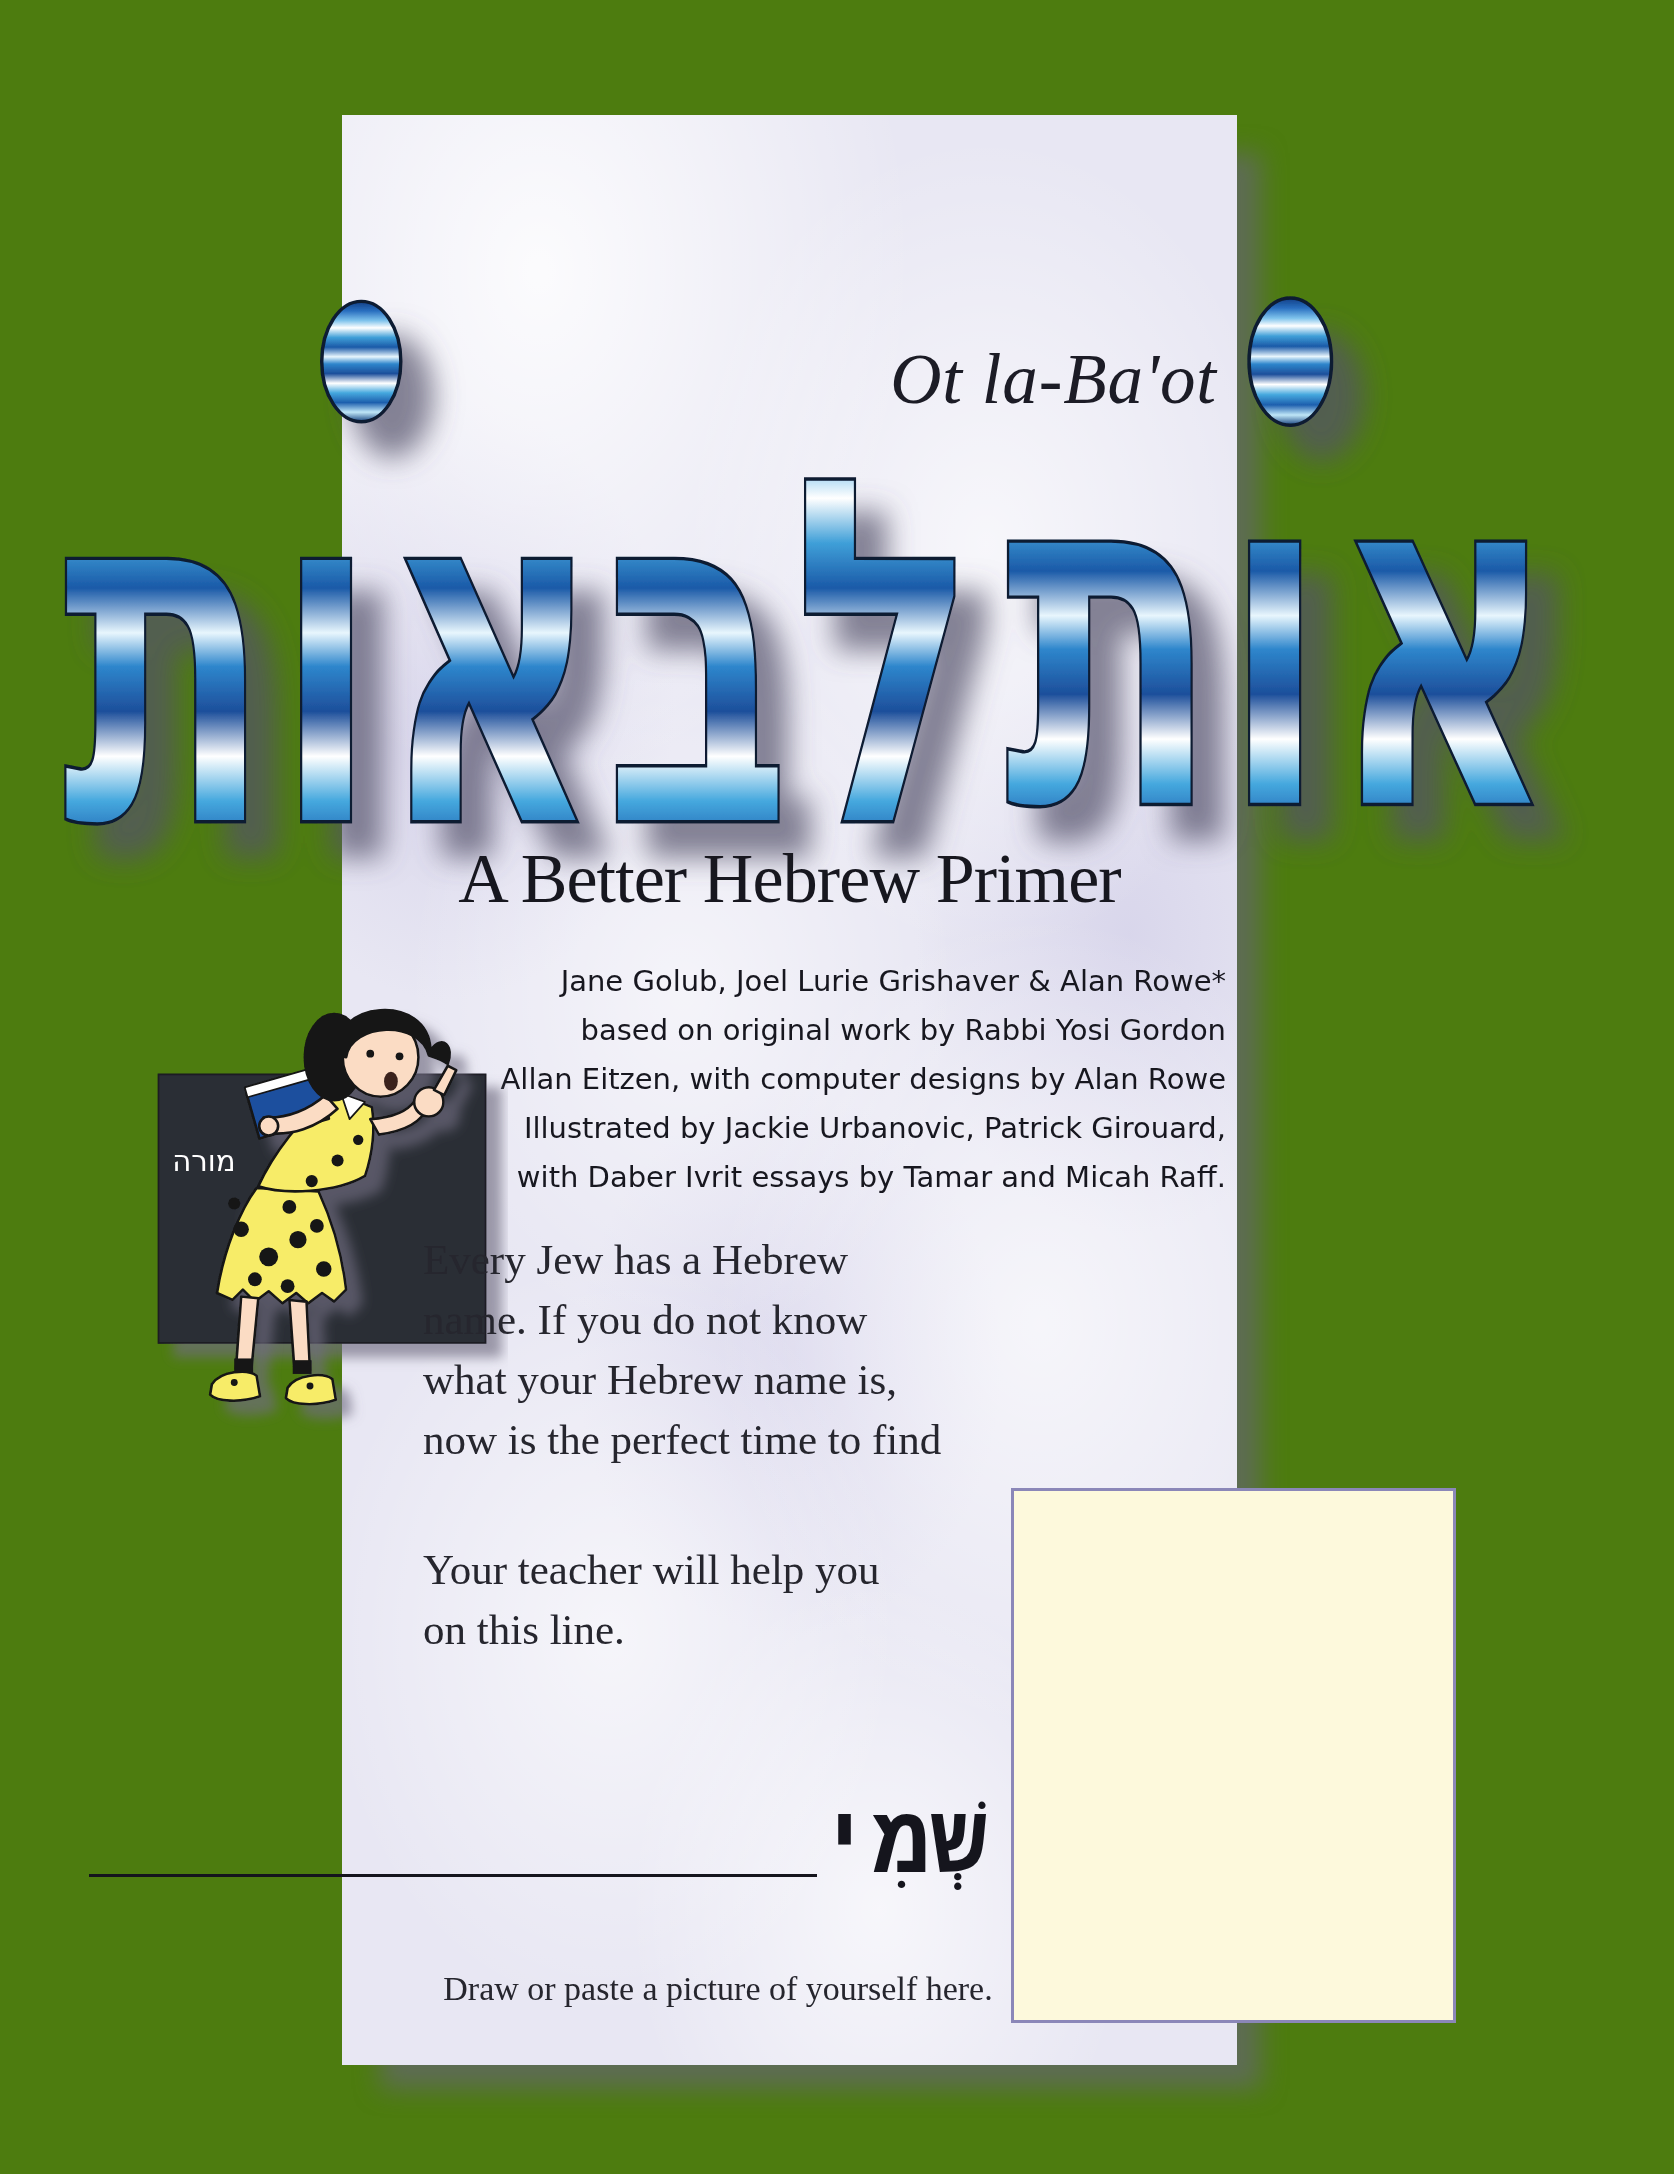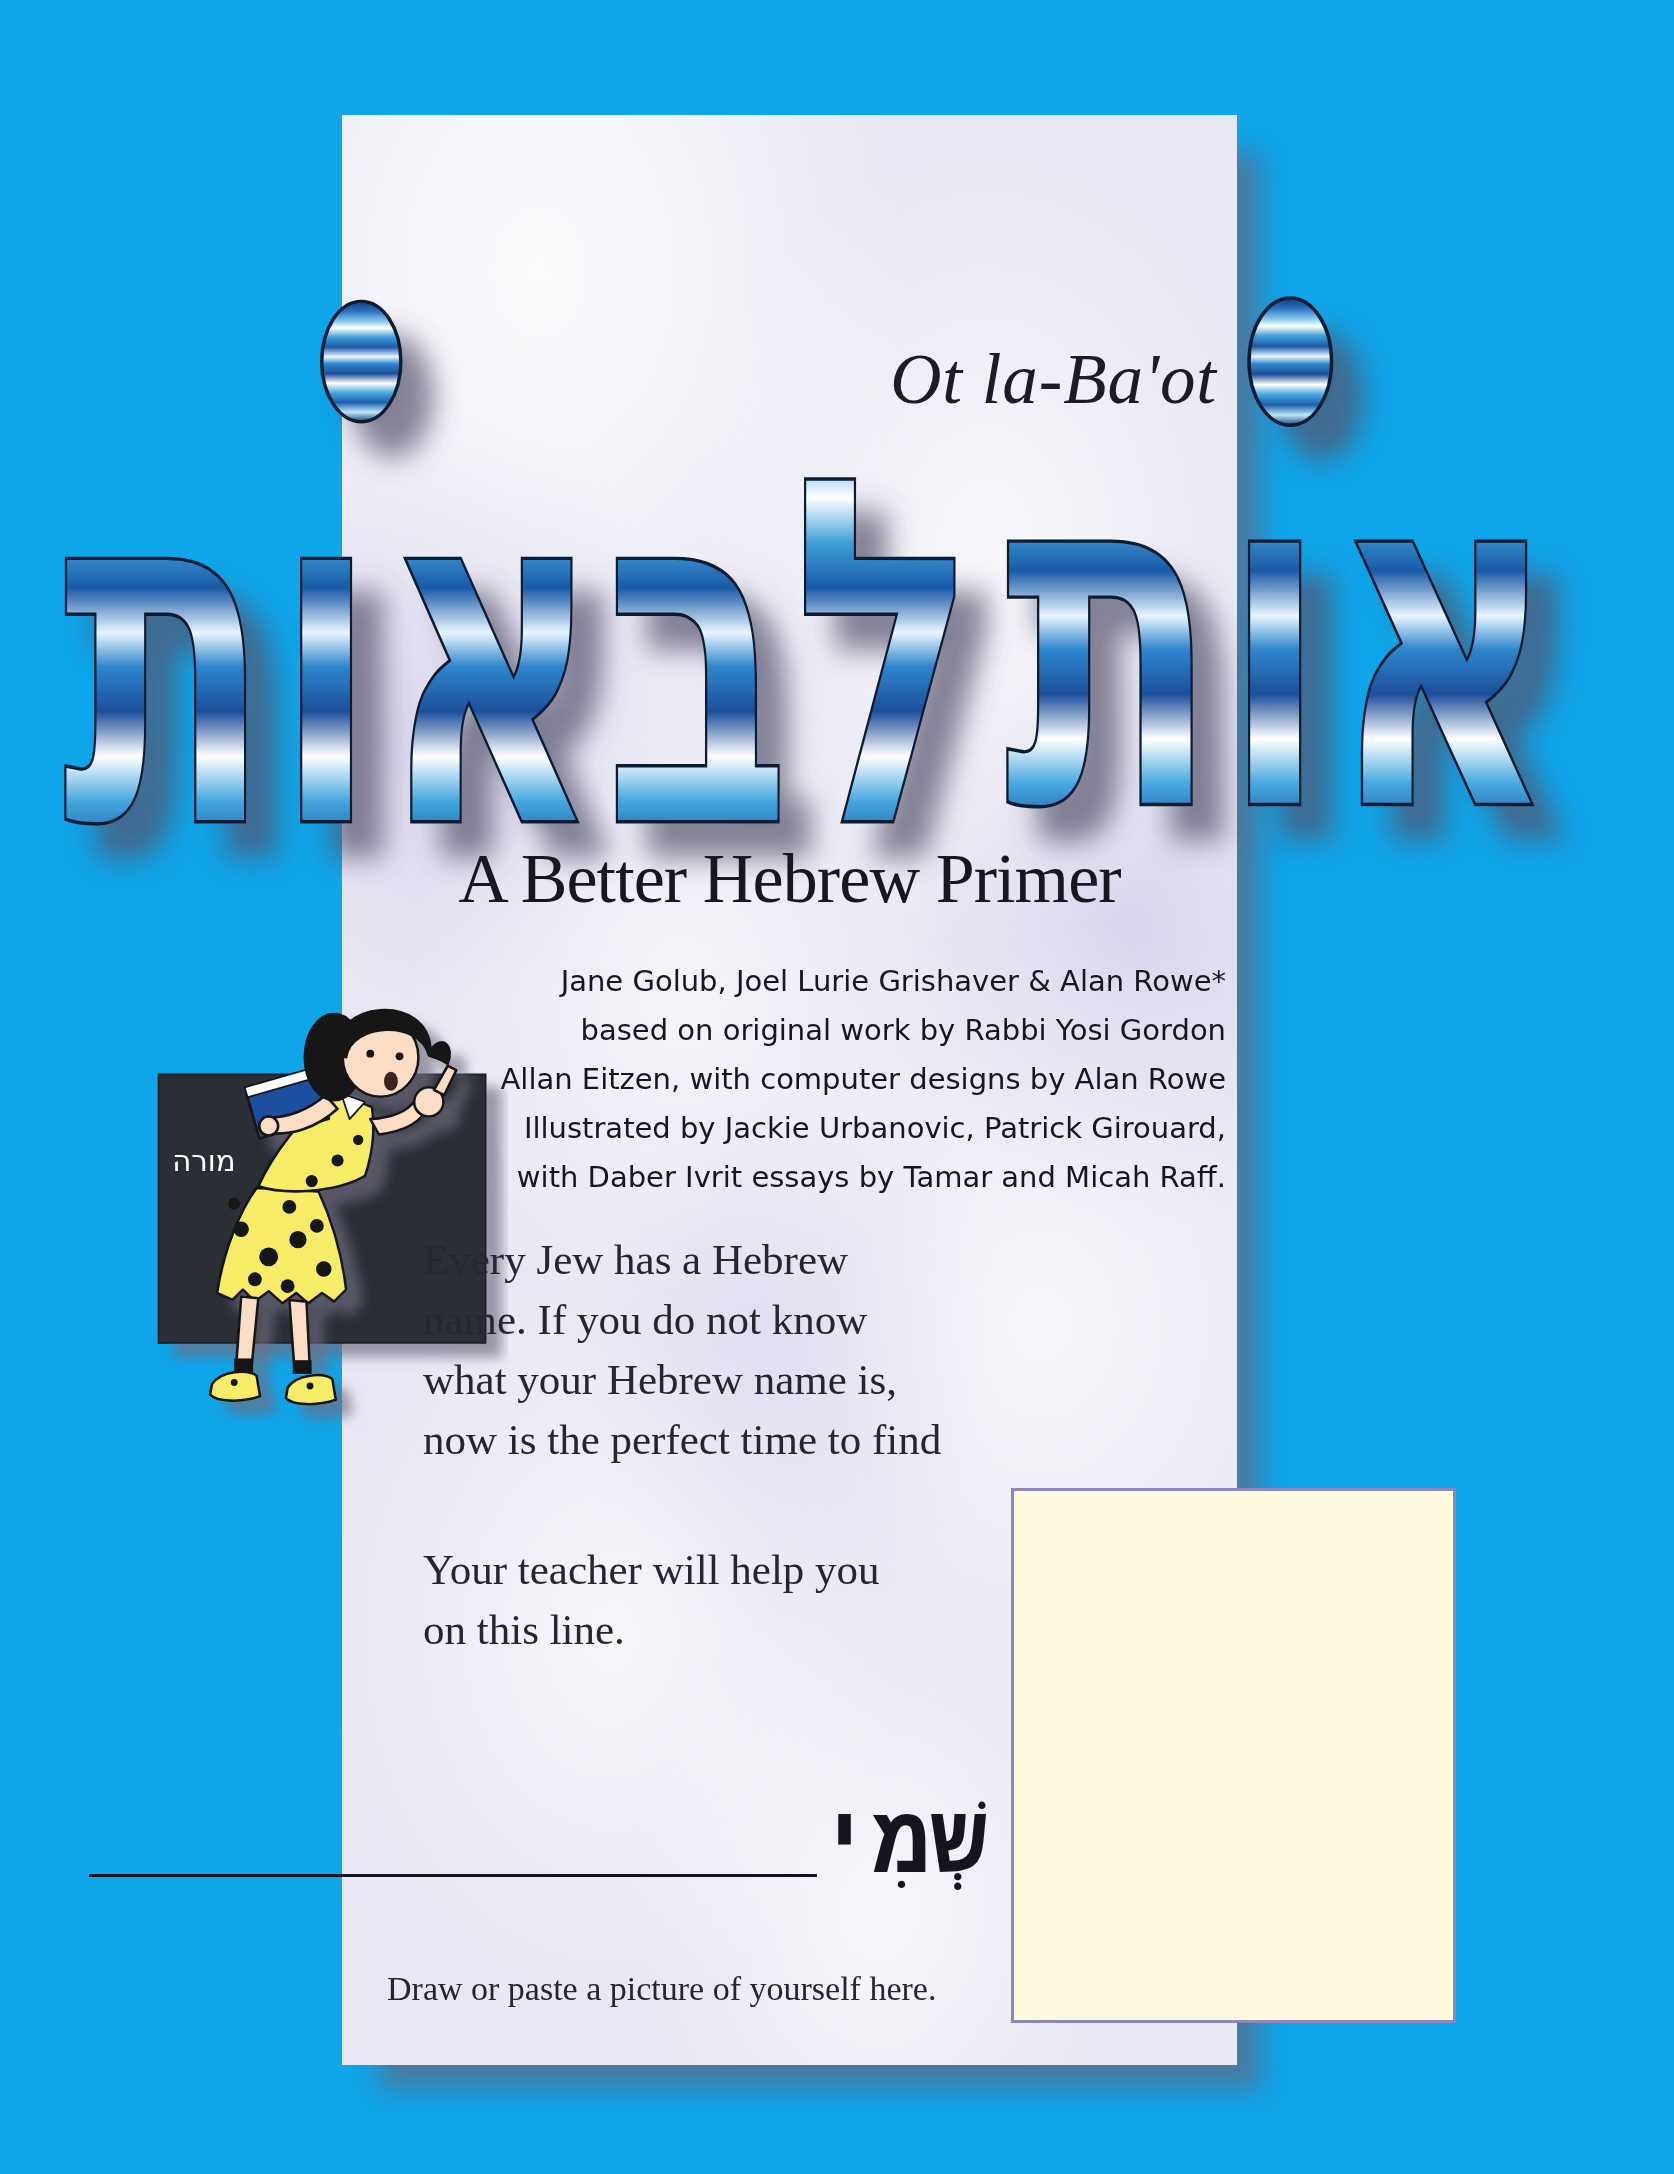--- a/index.html
+++ b/index.html
@@ -1,16 +1,16 @@
 <!DOCTYPE html>
 <html style="font-size:13.8px"><head>
 <meta charset="utf-8">
 <style>
   html,body{margin:0;padding:0;background:#ffffff;}
-  #page{position:relative;width:1674px;height:2174px;background:#0ea5e9;overflow:hidden;
+  #page{position:relative;width:1674px;height:2174px;background:#4d7c0f;overflow:hidden;
         font-family:"Liberation Serif",serif;}
   .abs{position:absolute;}
 
   
   #panel{left:342px;top:115px;width:895px;height:1950px;
     background-color:#e8e7f3;
     background-image:
       radial-gradient(60% 38% at 22% 8%,  rgba(255,255,255,.85), rgba(255,255,255,0) 70%),
       radial-gradient(48% 30% at 72% 22%, rgba(255,255,255,.65), rgba(255,255,255,0) 70%),
       radial-gradient(44% 26% at 38% 45%, rgba(255,255,255,.55), rgba(255,255,255,0) 70%),
@@ -41,21 +41,21 @@
   #para2{top:1540px;}
 
   #nameline{left:89px;top:1874px;width:728px;height:0;
     border-top:3.4px solid #15151d;}
   #shmi{left:816px;top:1790px;width:206px;
     font-family:Liberation Mono, monospace;font-weight:bold;
     font-size:95px;line-height:1.2;color:#15151d;}
 
   #photobox{left:1011px;top:1488px;width:445px;height:535px;box-sizing:border-box;
     background:#fdf9dc;border:3.4px solid #8b87b8;}
-  #caption{left:387px;top:1969px;width:662px;
+  #caption{left:387px;top:1969px;width:662px;text-align:center;
     font-family:"Liberation Serif",serif;font-size:34px;line-height:1.2;color:#26262e;}
 </style>
 </head>
 <body>
 
 <div id="page">
 
   <div id="panel" class="abs"></div>
 
   <svg class="abs" style="left:0;top:0" width="1674" height="964" viewBox="0 0 1946 1120">

